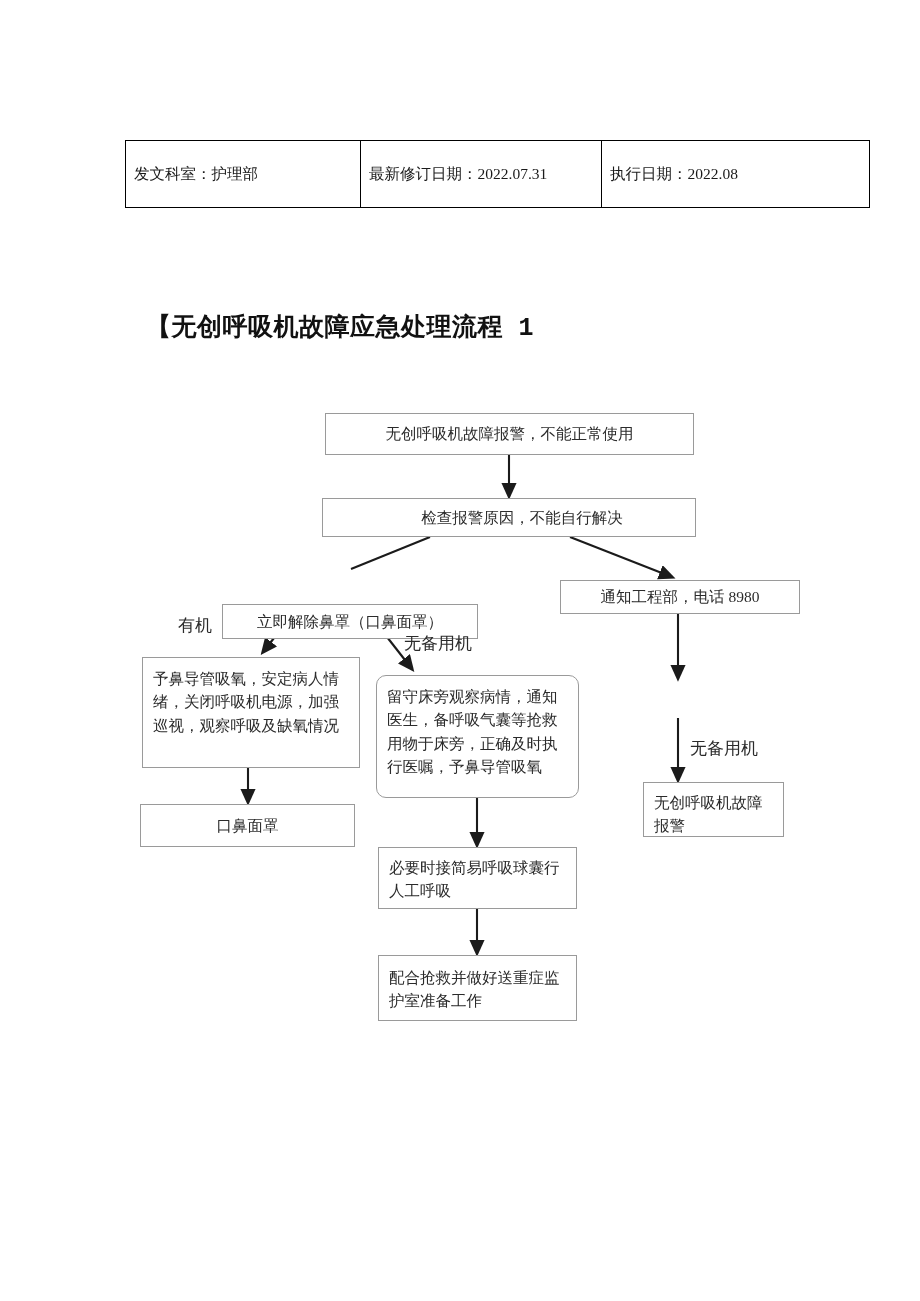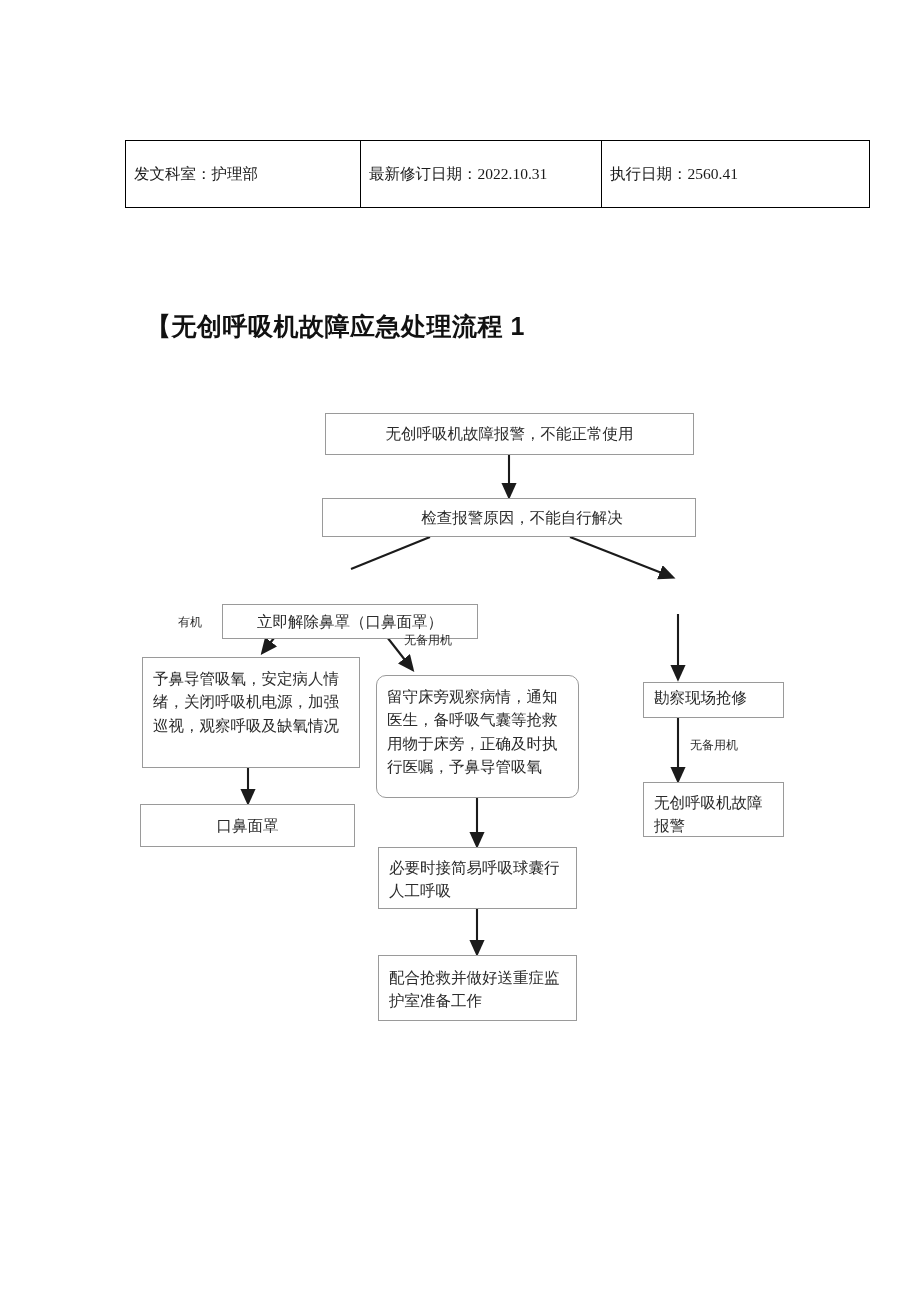--- a/index.html
+++ b/index.html
@@ -60,21 +60,21 @@
     left: 220px;
     top: 50%;
     transform: translateY(-50%);
   }
 
   
   .page-title {
     position: absolute;
     left: 146px;
     top: 310px;
-    font-family: Liberation Sans, sans-serif;
+    font-family: Liberation Mono, monospace;
     font-size: 25px;
     font-weight: 700;
     letter-spacing: 0.5px;
     color: #111111;
     white-space: nowrap;
   }
 
   
   #flow {
     position: absolute;
@@ -102,36 +102,36 @@
     padding: 5px 10px;
     display: flex;
     align-items: center;
   }
   .node.center { justify-content: center; text-align: center; }
   .node.left-text { justify-content: flex-end; text-align: left; align-items: flex-start; }
   .node .txt { display: block; width: 100%; }
 
   .edge-label {
     position: absolute;
-    font-size: 12px;
+    font-size: 17px;
     color: #2b2b2b;
     white-space: nowrap;
   }
 </style>
 </head>
 <body>
 
 <div id="page">
 
   <table class="doc-table">
     <tbody>
       <tr class="row-top">
         <td style="width:218px">发文科室：护理部</td>
-        <td style="width:224px">最新修订日期：2022.10.31</td>
-        <td style="width:251px">执行日期：2560.41</td>
+        <td style="width:224px">最新修订日期：2022.07.31</td>
+        <td style="width:251px">执行日期：2022.08</td>
       </tr>
     </tbody>
   </table>
 
   <div class="page-title">【无创呼吸机故障应急处理流程 1</div>
 
   <div id="flow">
 
     <svg id="flow-svg" viewBox="0 0 920 1301">
       <defs>
@@ -168,40 +168,40 @@
     </div>
 
     <div class="node center" style="left:322px; top:489px; width:374px; height:39px;padding-left:36px;">
       <span class="txt">检查报警原因，不能自行解决</span>
     </div>
 
     <div class="node center" style="left:222px; top:560px; width:256px; height:35px;margin-top:35px;">
       <span class="txt">立即解除鼻罩（口鼻面罩）</span>
     </div>
 
+    <div class="node center" style="left:560px; top:571px; width:240px; height:34px;">
+      <span class="txt">通知工程部，电话 8980</span>
+    </div>
 
     <div class="edge-label" style="left:178px; top:605px;">
       <span>有机</span>
     </div>
 
     <div class="edge-label" style="left:404px; top:623px;">
       <span>无备用机</span>
     </div>
 
     <div class="node left-text" style="left:142px; top:648px; width:218px; height:111px; padding-top:9px;">
       <span class="txt">予鼻导管吸氧，安定病人情绪，关闭呼吸机电源，加强巡视，观察呼吸及缺氧情况</span>
     </div>
 
     <div class="node left-text" style="left:376px; top:666px; width:203px; height:123px; padding-top:9px;border-radius:10px;">
       <span class="txt">留守床旁观察病情，通知医生，备呼吸气囊等抢救用物于床旁，正确及时执行医嘱，予鼻导管吸氧</span>
     </div>
 
-    <div class="node left-text" style="left:643px; top:673px; width:141px; height:36px; align-items:center; padding-top:0;">
-      <span class="txt">勘察现场抢修</span>
-    </div>
 
     <div class="edge-label" style="left:690px; top:728px;">
       <span>无备用机</span>
     </div>
 
     <div class="node center" style="left:140px; top:795px; width:215px; height:43px;">
       <span class="txt">口鼻面罩</span>
     </div>
 
     <div class="node left-text" style="left:643px; top:773px; width:141px; height:55px; padding-top:8px;">

